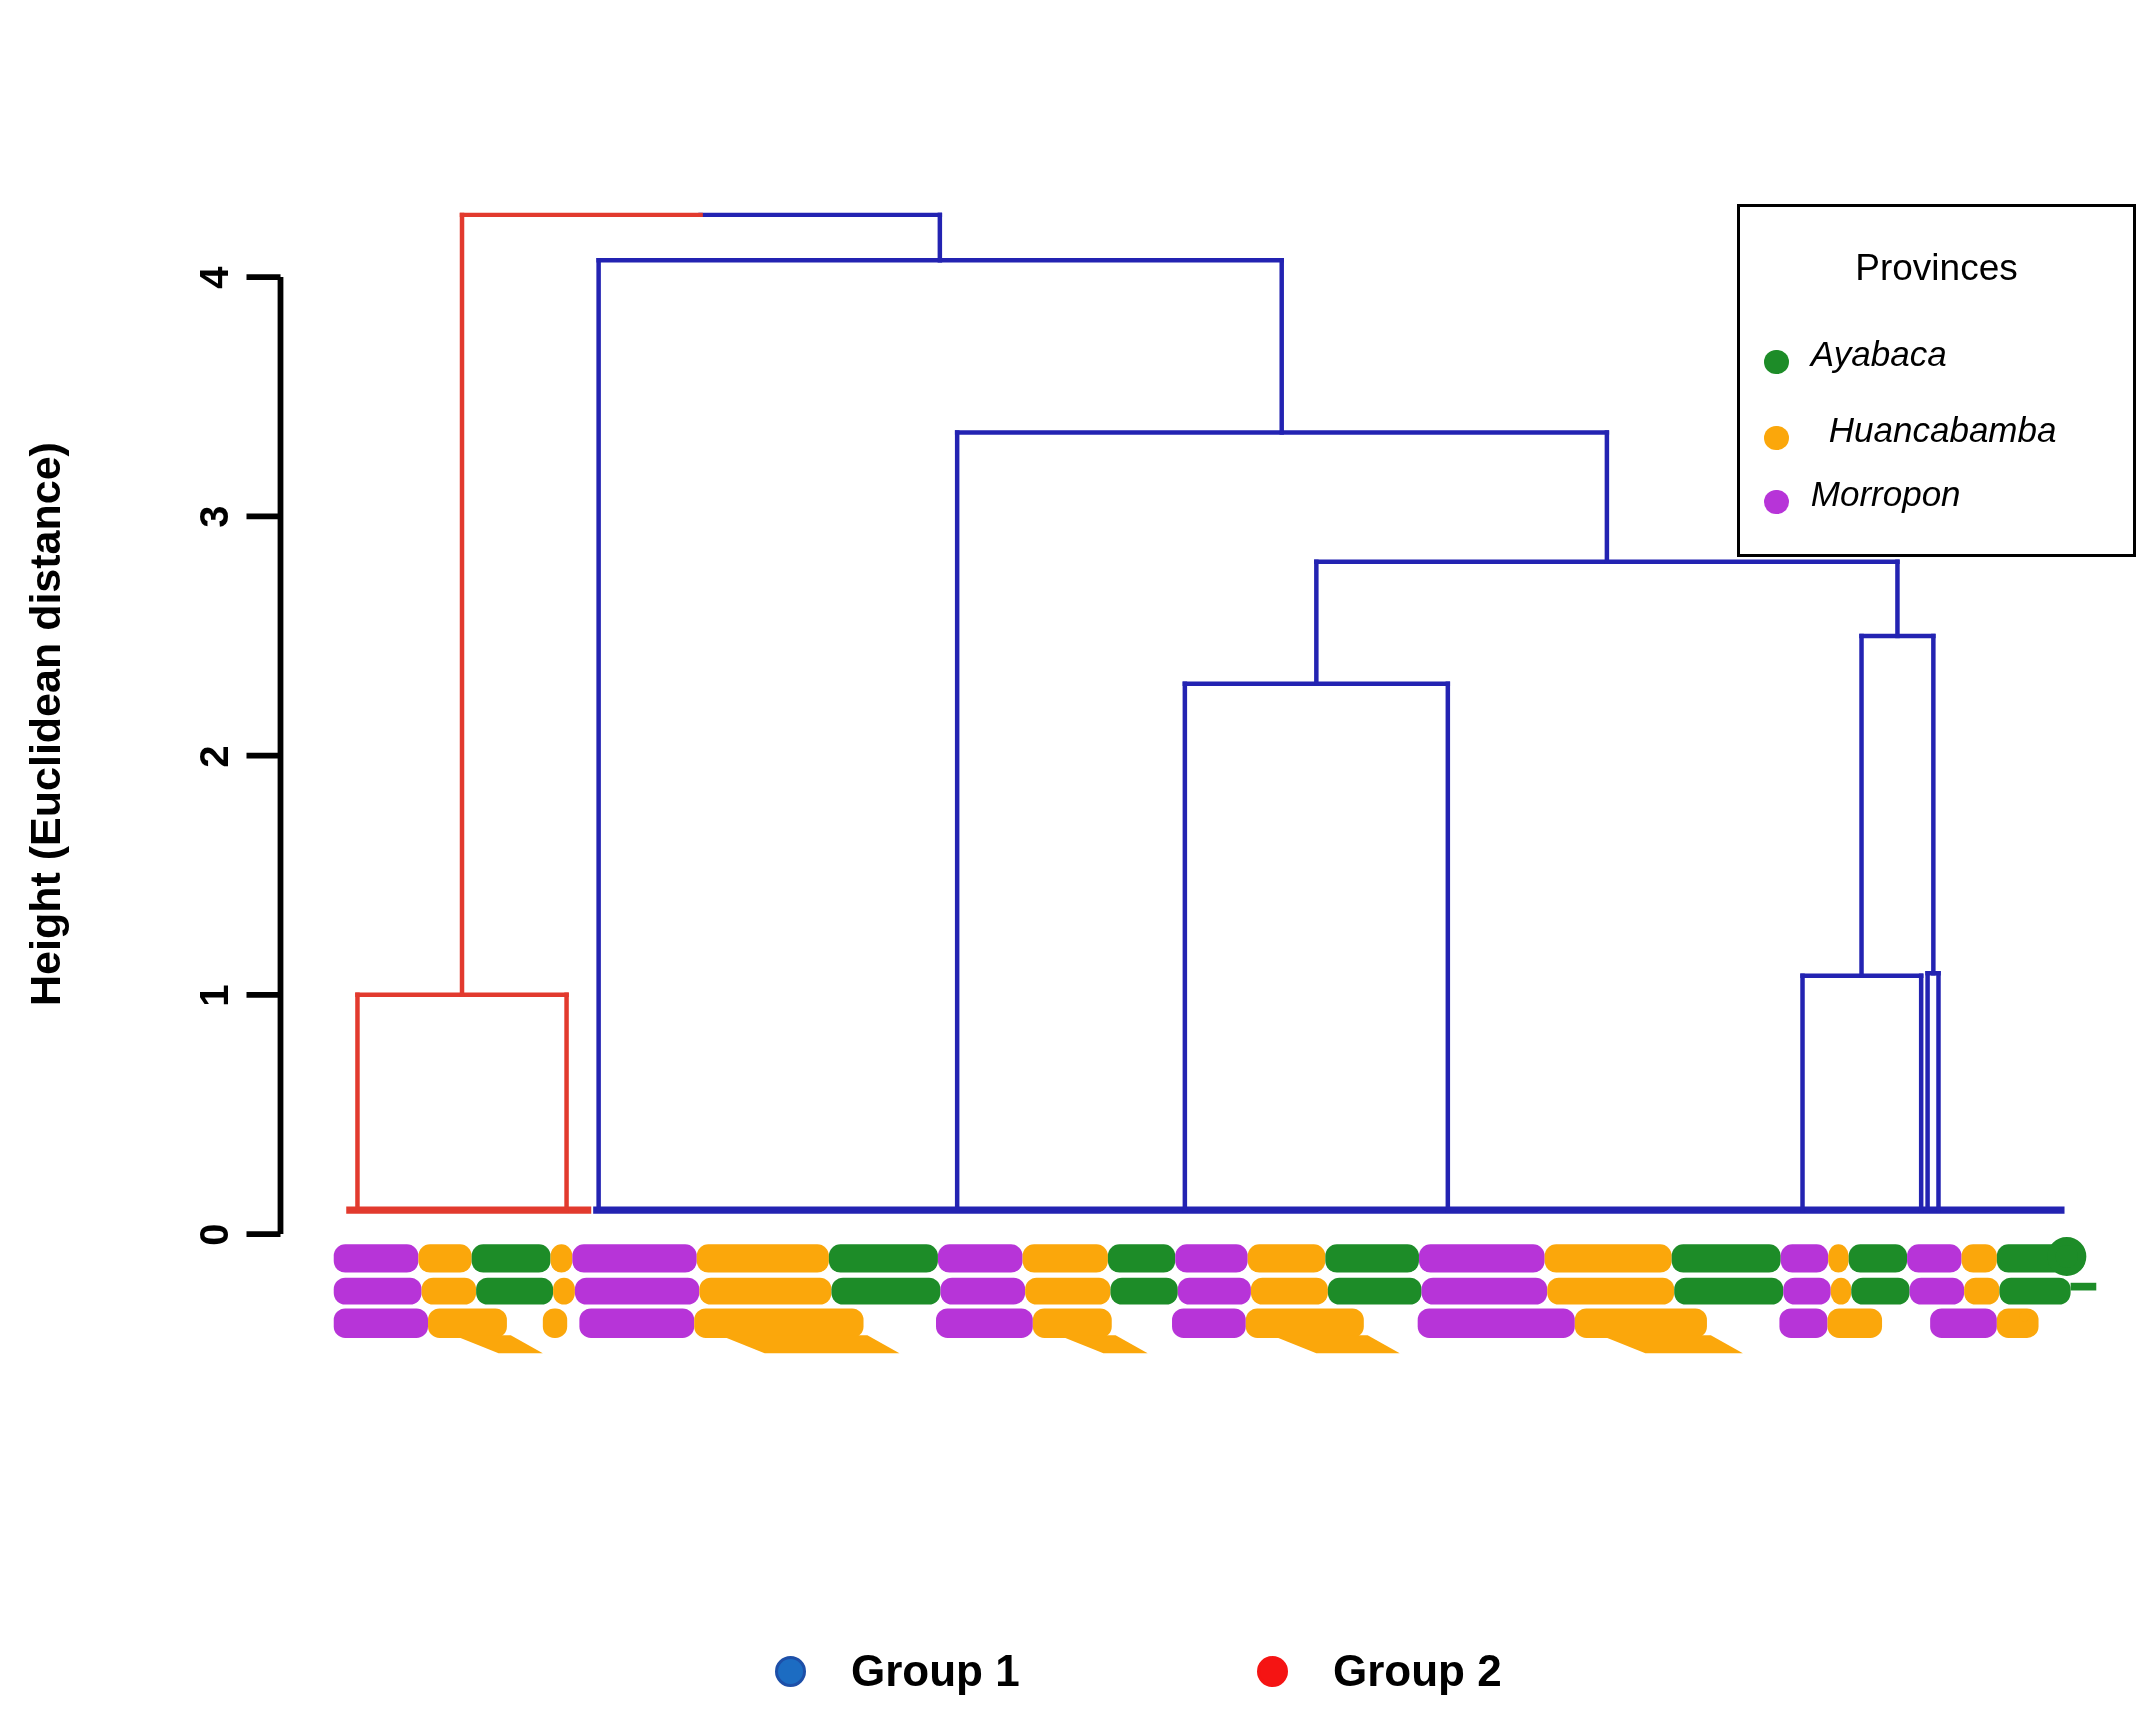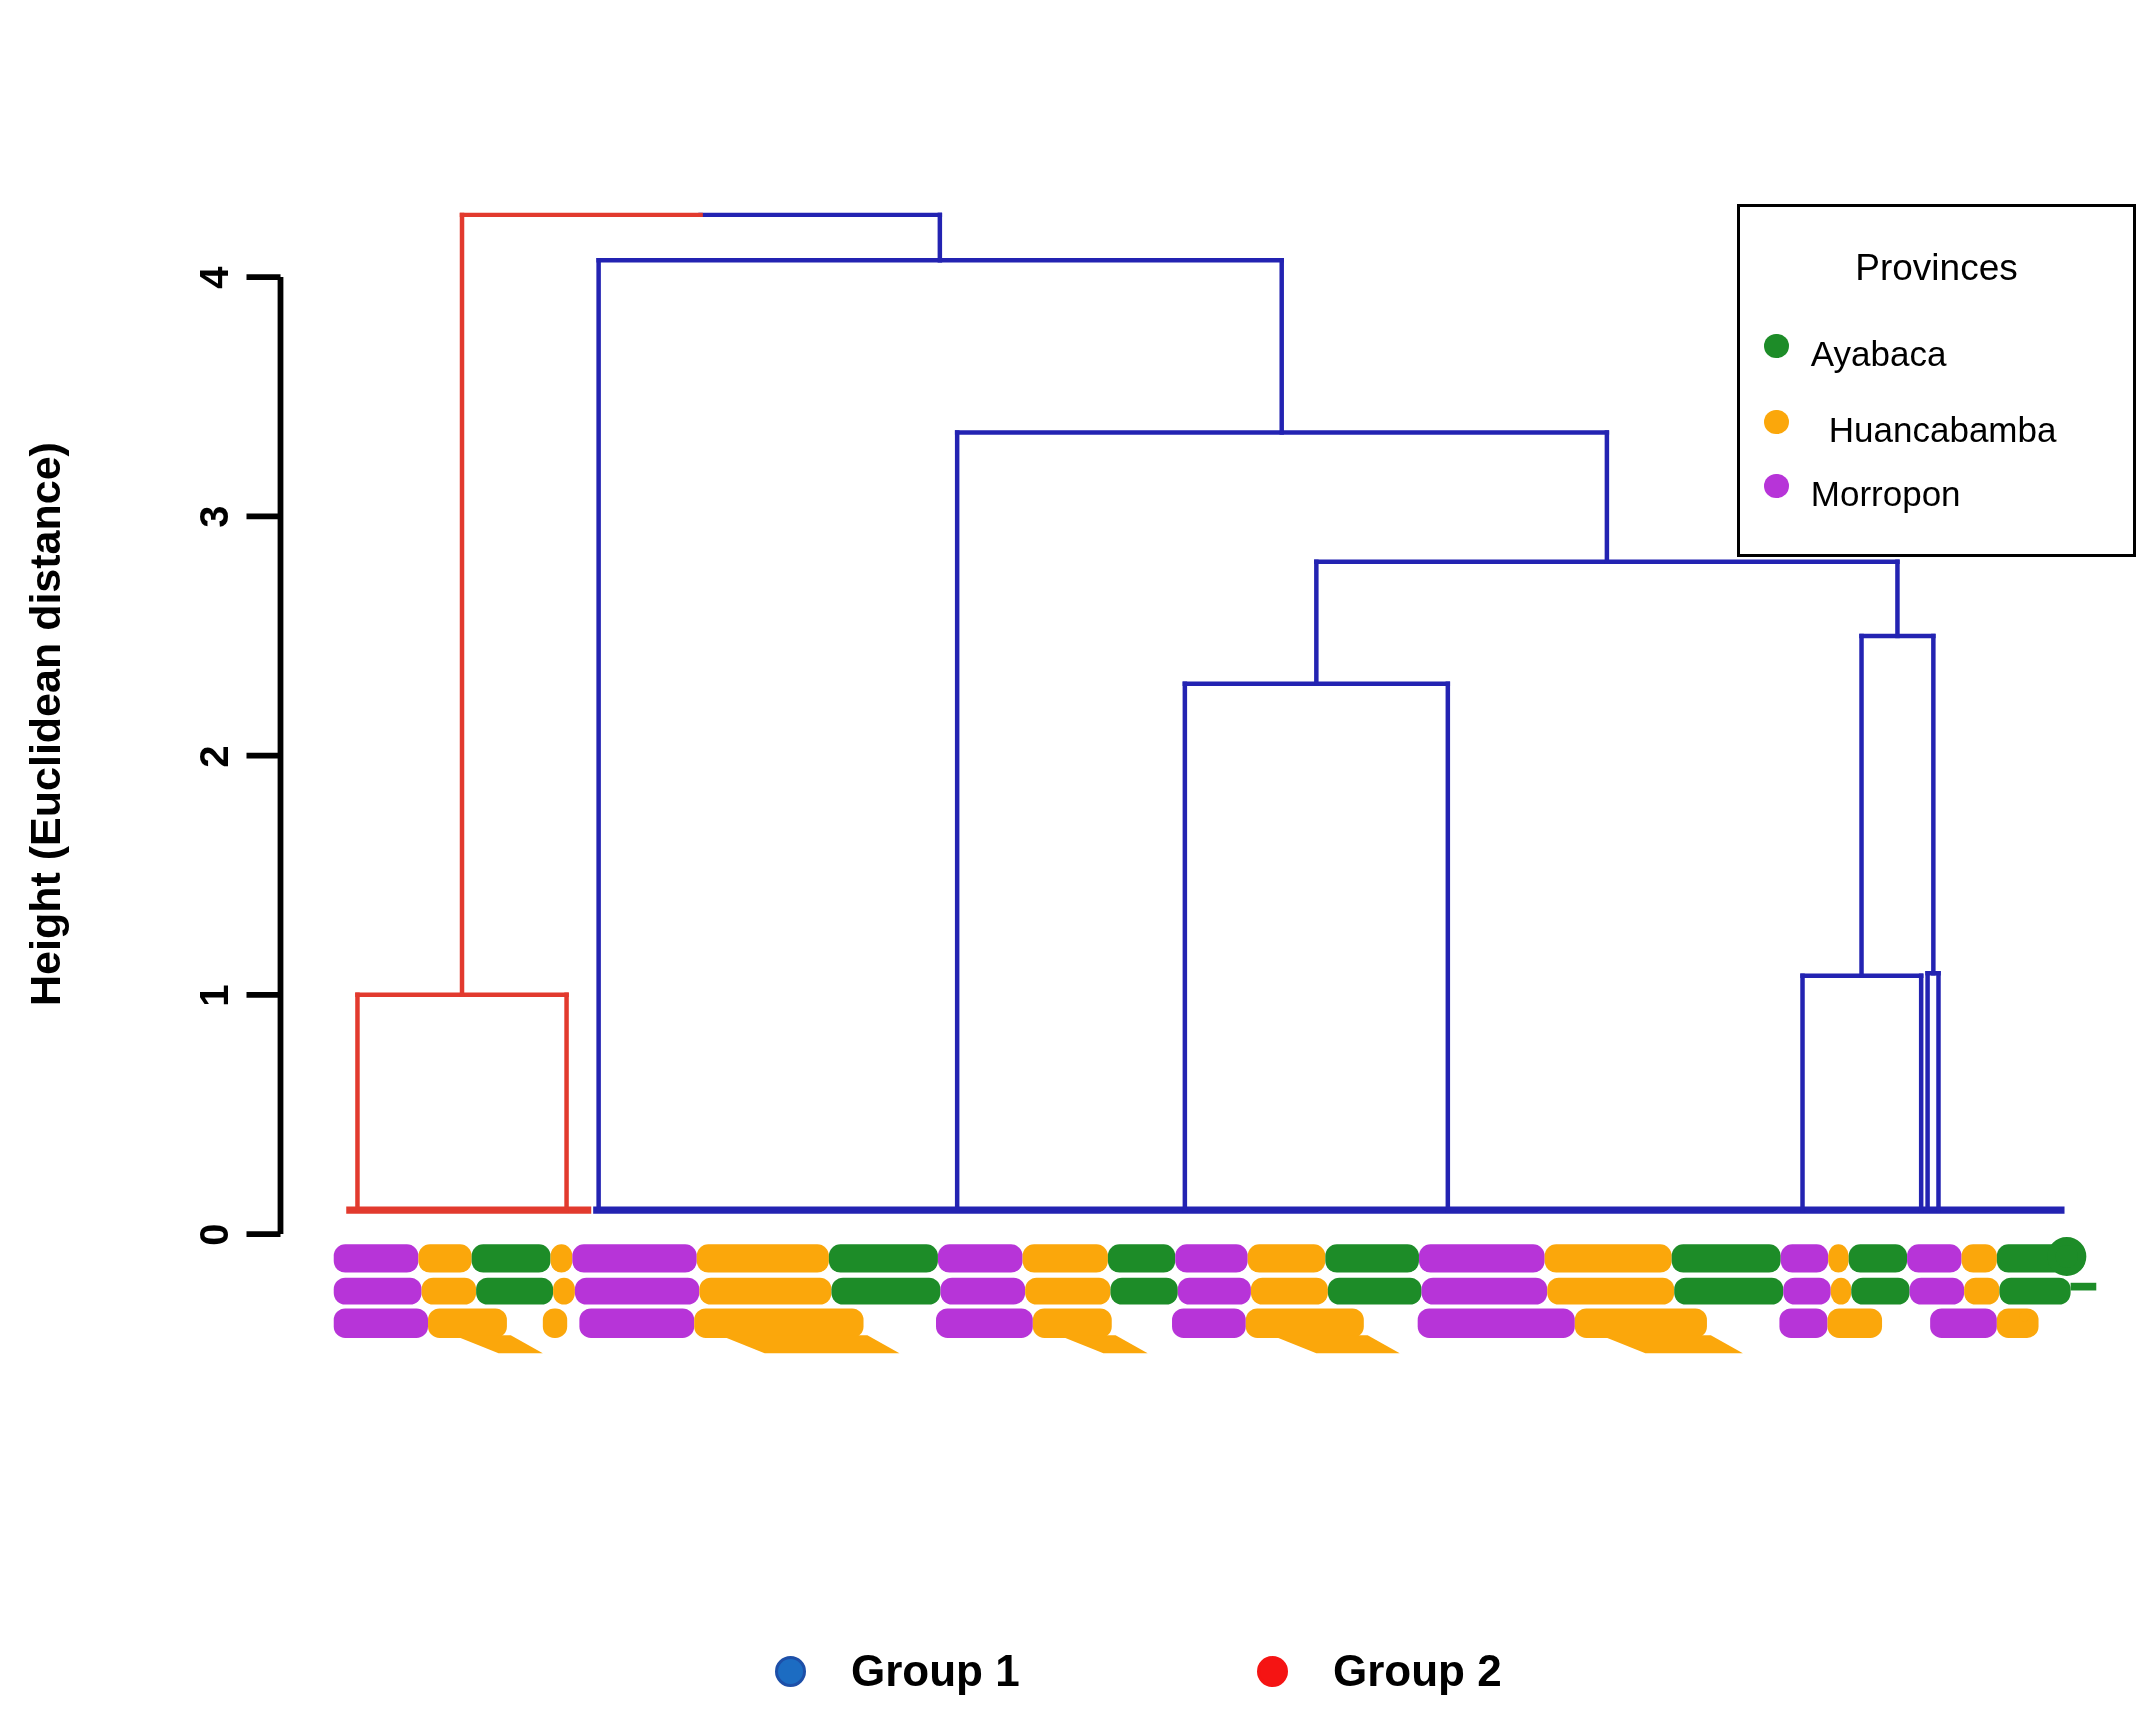--- a/index.html
+++ b/index.html
@@ -28,21 +28,21 @@
   }
   .legend-box{
     position:absolute;left:1737px;top:180px;width:399px;height:353px;
     border:3.8px solid #000;background:#fff;box-sizing:border-box;margin-top:24px;
   }
   .legend-title{
     position:absolute;top:40px;left:50%;transform:translateX(-50%);
     font-size:37px;color:#000;white-space:nowrap;
   }
   .legend-item{
-    position:absolute;left:24.4px;display:flex;align-items:flex-start;gap:22px;white-space:nowrap;
+    position:absolute;left:24.4px;display:flex;align-items:flex-end;gap:22px;white-space:nowrap;font-style:italic;
   }
   .legend-item .dot{width:24.4px;height:24.4px;border-radius:50%;flex:0 0 auto;}
   .legend-item .lbl{font-size:35px;color:#000;}
   .li-0{top:127px;} .li-1{top:203px;gap:40px;} .li-2{top:267px;}
   .group-legend-item{
     position:absolute;display:flex;align-items:center;gap:45px;
     font-family:Liberation Sans, sans-serif;font-weight:bold;font-size:44px;color:#000;
     white-space:nowrap;
   }
   .gl-0{left:775px;top:1646px;}

